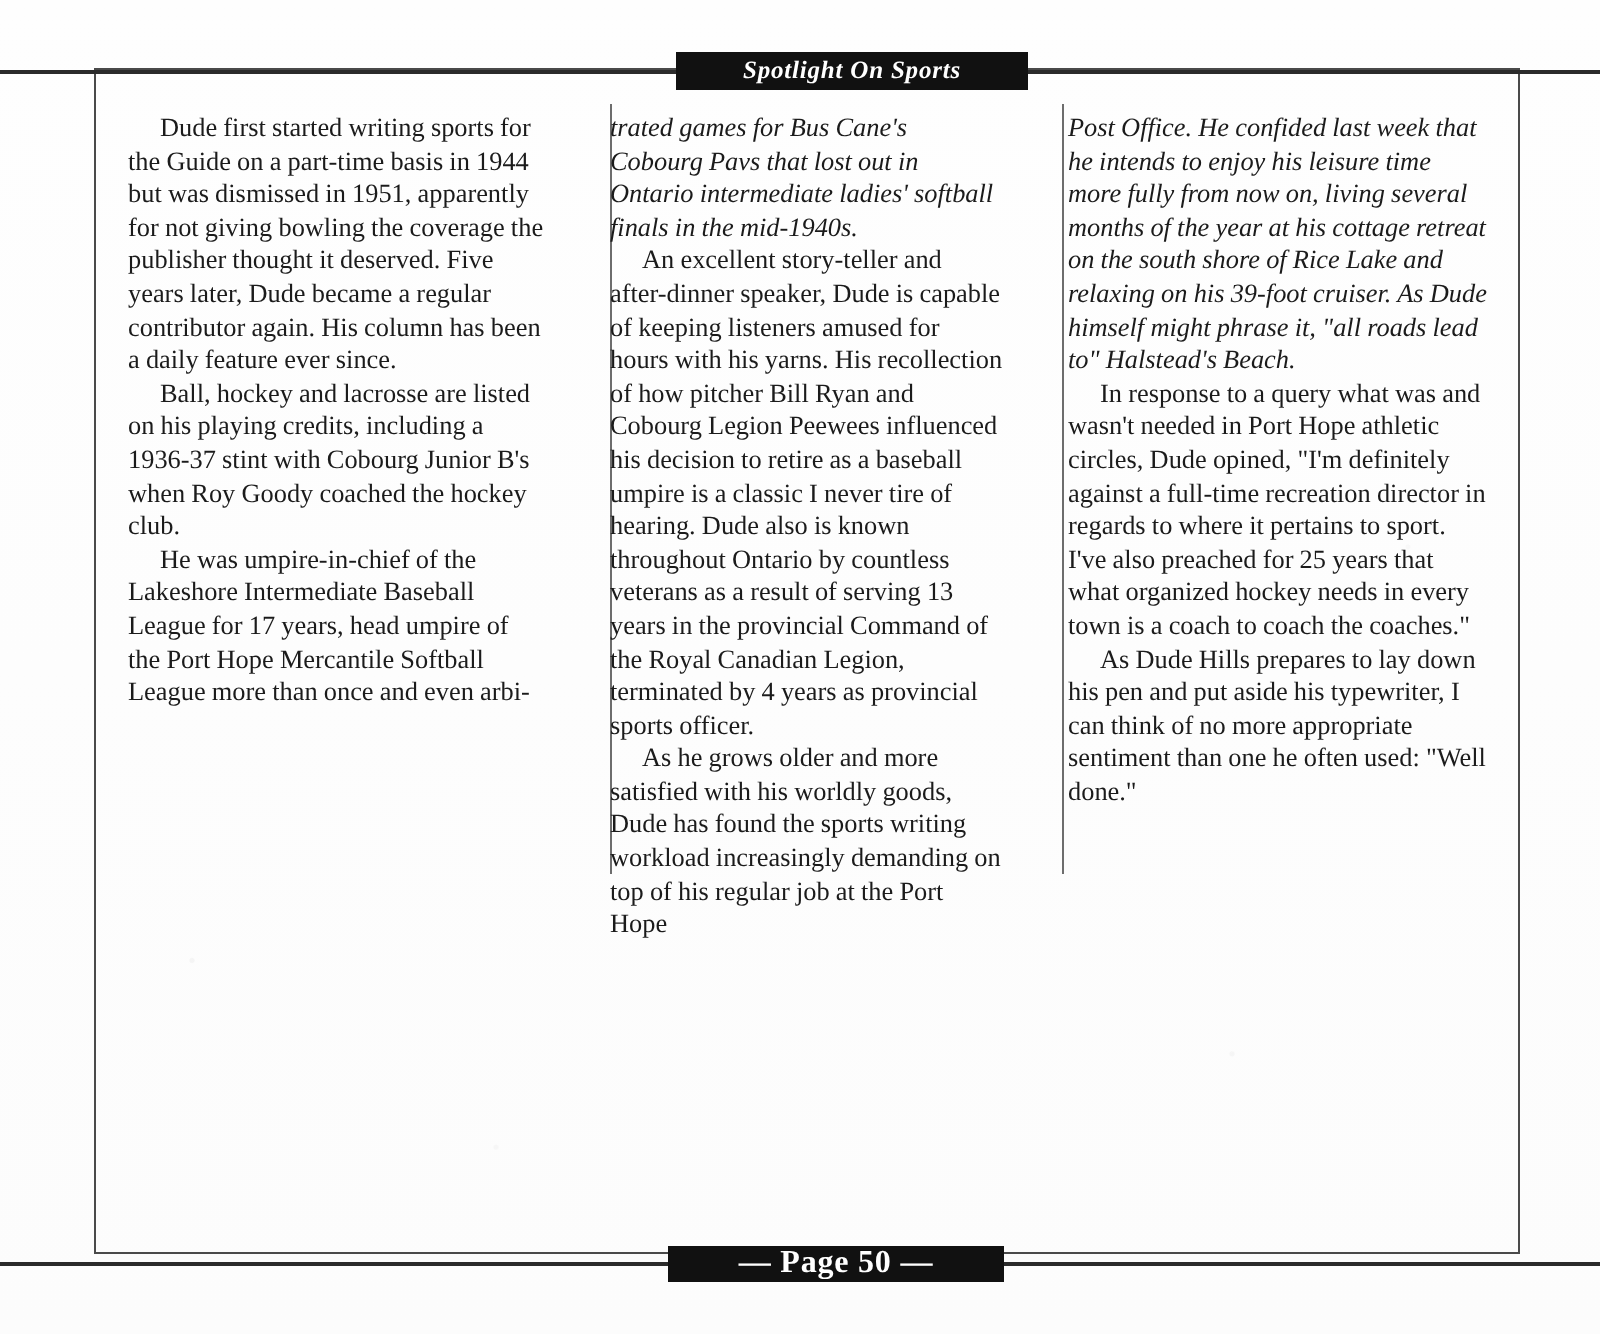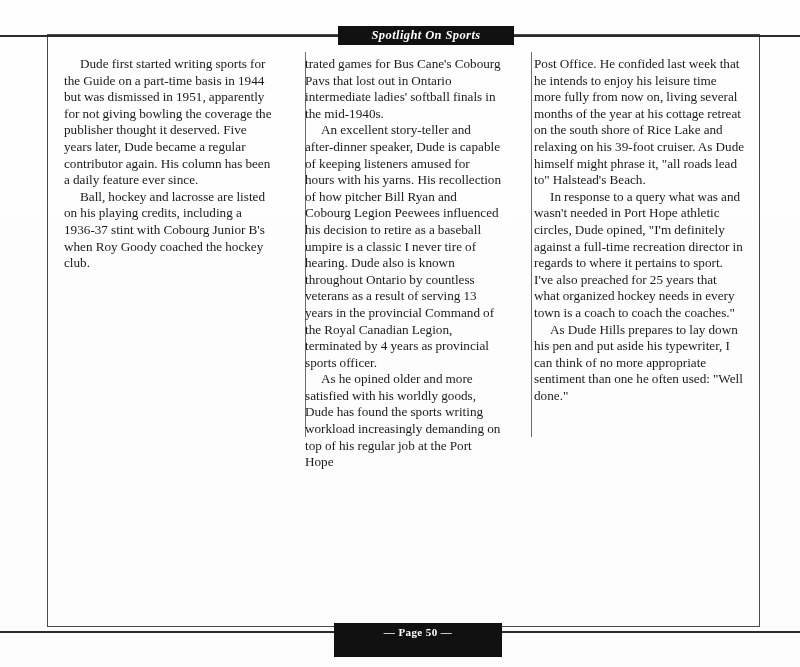--- a/index.html
+++ b/index.html
@@ -95,23 +95,23 @@
     height: 1.6px;
     background: #2b2b2b;
   }
   .frule-left  { left: 0px;   width: 336px; }
   .frule-right { left: 500px; width: 300px; }
 
   .banner-bottom {
     left: 334px;
     top: 0px;
     width: 168px;
-    height: 34px;
+    height: 18px;
     line-height: 18px;
-    font-size: 11px;
+    font-size: 16px;
     font-style: normal;
   }
 
   
   .columns {
     position: absolute;
     left: 64px;
     top: 56px;
     width: 683px;
     height: 390px;
@@ -131,20 +131,21 @@
     text-indent: 16px;
     font-size: 13.2px;
     line-height: 16.6px;
     color: #1b1b1b;
     text-align: left;
     hyphens: none;
     word-spacing: -0.2px;
   }
   .col p.cont {
     text-indent: 0;
+    font-style: italic;
   }
 
   
   .col-rule {
     position: absolute;
     width: 1.2px;
     background: #6d6d6d;
     top: 52px;
     height: 385px;
   }
@@ -164,25 +165,26 @@
   <div class="banner banner-top">Spotlight On Sports</div>
 </div>
 
 <div class="col-rule col-rule-1"></div>
 <div class="col-rule col-rule-2"></div>
 
 <div class="columns">
   <div class="col col-1">
     <p>Dude first started writing sports for the Guide on a part-time basis in 1944 but was dismissed in 1951, apparently for not giving bowling the coverage the publisher thought it deserved. Five years later, Dude became a regular contributor again. His column has been a daily feature ever since.</p>
     <p>Ball, hockey and lacrosse are listed on his playing credits, including a 1936-37 stint with Cobourg Junior B's when Roy Goody coached the hockey club.</p>
+    <p>He was umpire-in-chief of the Lakeshore Intermediate Baseball League for 17 years, head umpire of the Port Hope Mercantile Softball League more than once and even arbi-</p>
   </div>
   <div class="col col-2">
     <p class="cont">trated games for Bus Cane's Cobourg Pavs that lost out in Ontario intermediate ladies' softball finals in the mid-1940s.</p>
     <p>An excellent story-teller and after-dinner speaker, Dude is capable of keeping listeners amused for hours with his yarns. His recollection of how pitcher Bill Ryan and Cobourg Legion Peewees influenced his decision to retire as a baseball umpire is a classic I never tire of hearing. Dude also is known throughout Ontario by countless veterans as a result of serving 13 years in the provincial Command of the Royal Canadian Legion, terminated by 4 years as provincial sports officer.</p>
-    <p>As he opined older and more satisfied with his worldly goods, Dude has found the sports writing workload increasingly demanding on top of his regular job at the Port Hope</p>
+    <p>As he grows older and more satisfied with his worldly goods, Dude has found the sports writing workload increasingly demanding on top of his regular job at the Port Hope</p>
   </div>
   <div class="col col-3">
     <p class="cont">Post Office. He confided last week that he intends to enjoy his leisure time more fully from now on, living several months of the year at his cottage retreat on the south shore of Rice Lake and relaxing on his 39-foot cruiser. As Dude himself might phrase it, "all roads lead to" Halstead's Beach.</p>
     <p>In response to a query what was and wasn't needed in Port Hope athletic circles, Dude opined, "I'm definitely against a full-time recreation director in regards to where it pertains to sport. I've also preached for 25 years that what organized hockey needs in every town is a coach to coach the coaches."</p>
     <p>As Dude Hills prepares to lay down his pen and put aside his typewriter, I can think of no more appropriate sentiment than one he often used: "Well done."</p>
   </div>
 </div>
 
 <div class="footer-band">
   <div class="frule-left"></div>

